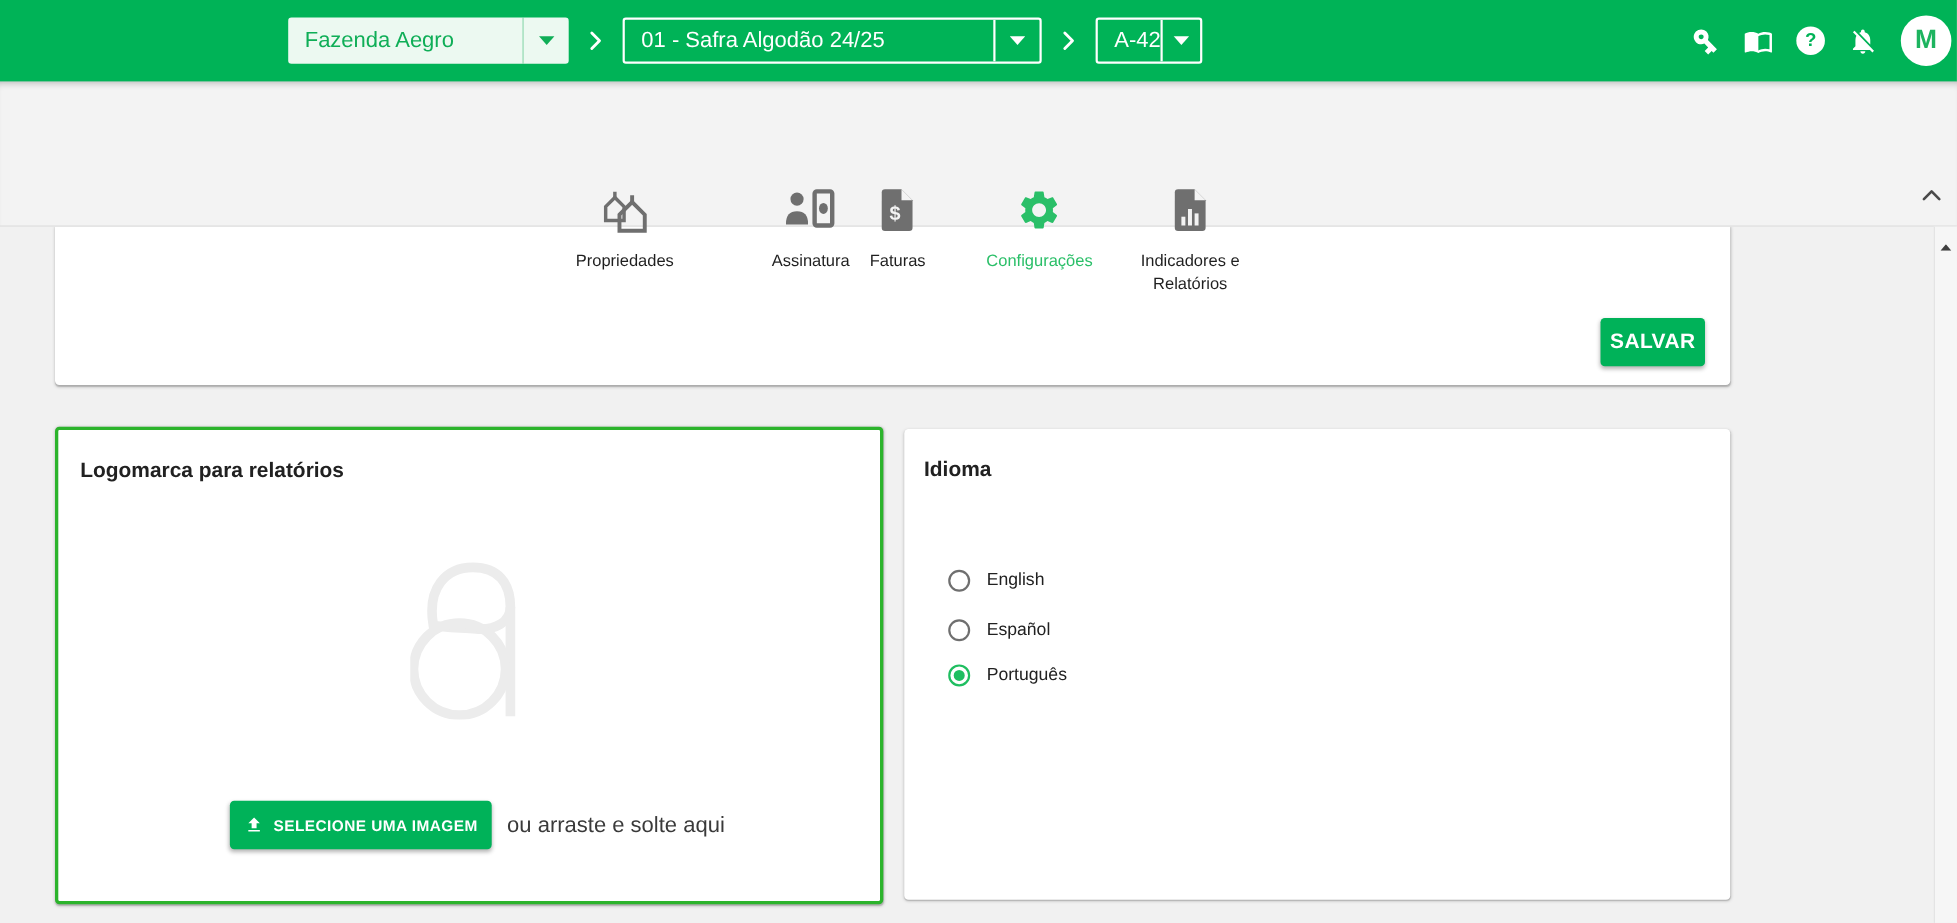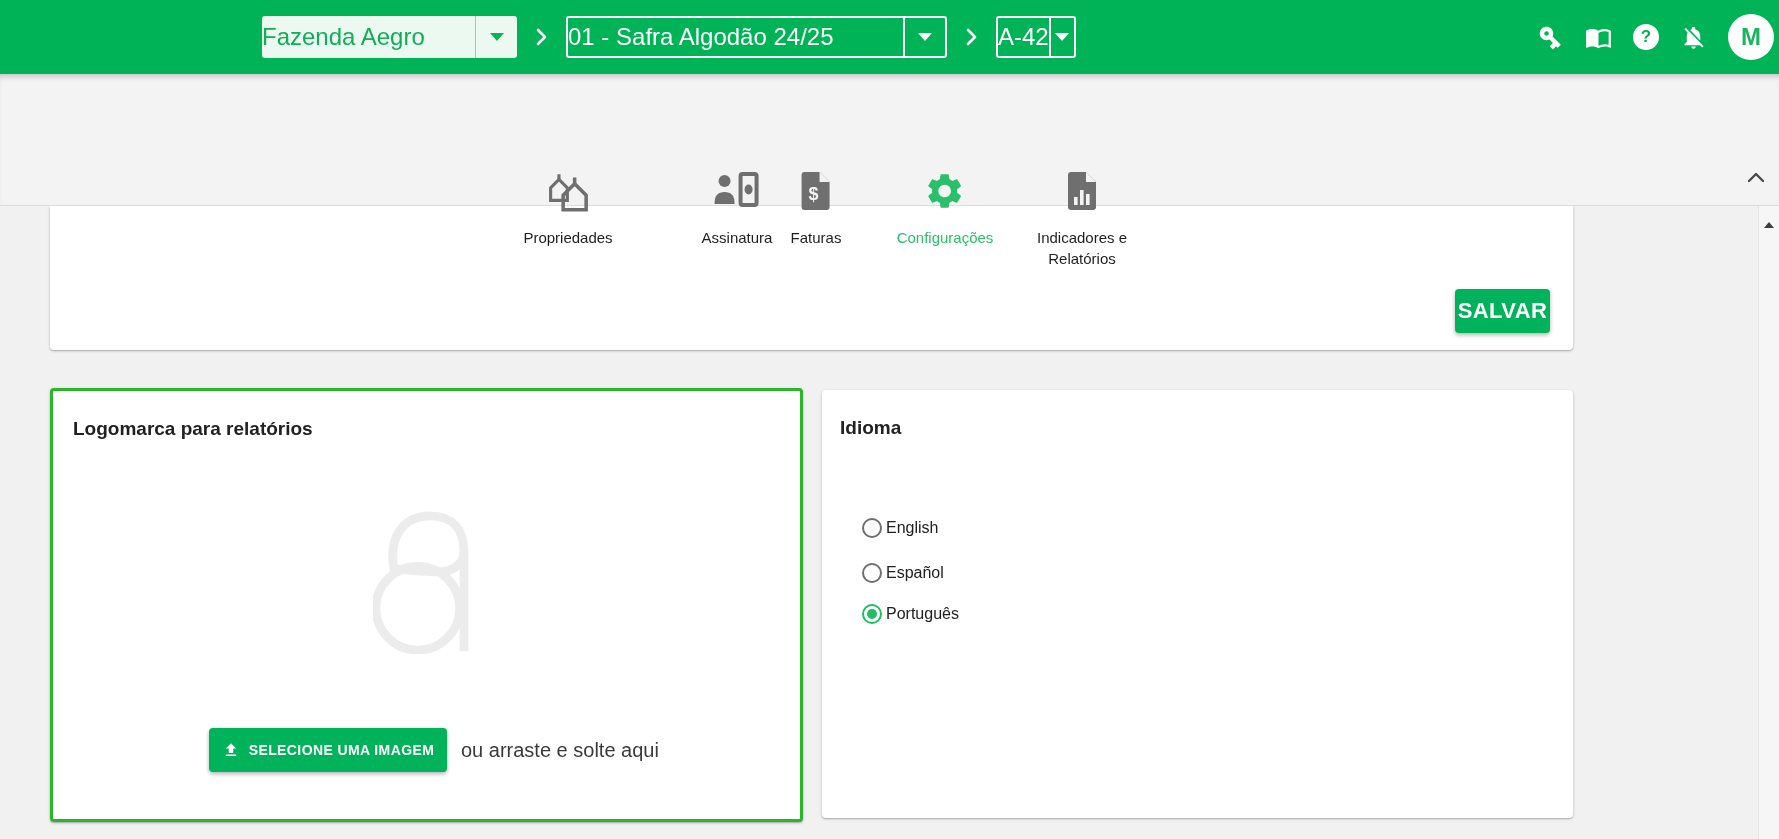--- a/index.html
+++ b/index.html
@@ -7,22 +7,22 @@
   body { font-family:"Liberation Sans", sans-serif; background:#f1f1f1; position:relative; }
   .screen { position:absolute; inset:0; width:1779px; height:839px; }
 
   
   .header { position:absolute; left:0; top:0; width:1779px; height:74px; background:#00b357; z-index:30; }
   .breadcrumb { position:absolute; left:262px; top:16px; height:42px; display:flex; align-items:center; }
   .chip { height:42px; display:flex; align-items:stretch; border-radius:3px; overflow:hidden; cursor:pointer; }
   .chip-farm { width:255px; background:#ecf9f1; color:#0fae57; }
   .chip-outlined { border:2px solid #ffffff; color:#ffffff; background:transparent; }
   .chip-season { width:381px; }
-  .chip-field { width:80px; }
-  .chip .chip-text { flex:1; display:flex; align-items:center; font-size:24px; white-space:nowrap; }
+  .chip-field { width:97px; }
+  .chip .chip-text { flex:1; display:flex; align-items:center; padding-left:15px; font-size:20px; white-space:nowrap; }
   .chip .chip-caret { width:42px; display:flex; align-items:center; justify-content:center; }
   .chip-farm .chip-caret { border-left:1px solid rgba(15,174,87,.45); }
   .chip-outlined .chip-caret { border-left:2px solid #ffffff; }
   .caret-down { width:0; height:0; border-left:7px solid transparent; border-right:7px solid transparent; border-top:8px solid currentColor; }
   .crumb-sep { margin:0 19px; display:flex; align-items:center; color:#fff; }
   .header-actions { position:absolute; right:5px; top:0; height:74px; display:flex; align-items:center; gap:21px; }
   .hicon { width:27px; height:27px; display:flex; align-items:center; justify-content:center; cursor:pointer; }
   .help-circle { width:26px; height:26px; border-radius:50%; background:#ffffff; color:#00b357; font-weight:bold; font-size:17px; display:flex; align-items:center; justify-content:center; cursor:pointer; }
   .avatar { width:46px; height:46px; border-radius:50%; background:#ffffff; color:#1db45f; font-size:24px; font-weight:bold; display:flex; align-items:center; justify-content:center; cursor:pointer; }
 
@@ -32,32 +32,32 @@
   .nav-icon { height:44px; display:flex; align-items:center; justify-content:center; }
   .nav-label { margin-top:14px; font-size:15px; color:#1f1f1f; text-align:center; line-height:21px; max-width:104px; }
   .nav-item.active .nav-label { color:#2abf68; }
   .nav-collapse { position:absolute; left:1746px; top:96px; width:20px; height:14px; cursor:pointer; display:flex; align-items:center; justify-content:center; }
 
   
   .content { position:absolute; left:0; top:206px; width:1779px; height:633px; background:#f1f1f1; }
   .card { background:#ffffff; box-shadow:0 1px 3px rgba(0,0,0,.22), 0 1px 1px rgba(0,0,0,.12); border-radius:4px; position:absolute; }
   .card-top { left:50px; top:0px; width:1523px; height:144px; border-radius:0 0 4px 4px; }
   .btn-green { background:#00b259; color:#ffffff; border:none; border-radius:4px; font-family:"Liberation Sans",sans-serif; font-weight:bold; box-shadow:0 2px 4px rgba(0,0,0,.3); cursor:pointer; display:flex; align-items:center; justify-content:center; }
-  .btn-save { position:absolute; left:1405px; top:83px; width:95px; height:44px; font-size:22px; letter-spacing:.4px; }
+  .btn-save { position:absolute; left:1405px; top:83px; width:95px; height:44px; font-size:19px; letter-spacing:.4px; }
 
   .card-logo { left:50px; top:182px; width:753px; height:434px; border:3px solid #2cb42c; }
   .card-title { position:absolute; left:20px; top:27px; font-size:19px; font-weight:bold; color:#212121; }
   .logo-placeholder { position:absolute; left:50%; top:117px; transform:translateX(-50%); }
   .upload-row { position:absolute; left:156px; top:337px; height:44px; display:flex; align-items:center; gap:14px; }
   .btn-upload { width:238px; height:44px; font-size:14px; letter-spacing:.4px; gap:9px; }
   .drop-hint { font-size:20px; color:#3a3a3a; white-space:nowrap; }
 
   .card-lang { left:822px; top:184px; width:751px; height:428px; }
   .card-lang .card-title { left:18px; }
-  .radio-row { position:absolute; left:40px; height:20px; display:flex; align-items:center; gap:4px; cursor:pointer; }
+  .radio-row { position:absolute; left:40px; height:20px; display:flex; align-items:center; gap:15px; cursor:pointer; }
   .radio { width:20px; height:20px; border-radius:50%; border:2px solid #6f6f6f; position:relative; flex:0 0 auto; }
   .radio.selected { border-color:#1fbe60; }
   .radio.selected::after { content:""; position:absolute; left:3px; top:3px; width:10px; height:10px; border-radius:50%; background:#1fbe60; }
   .radio-label { font-size:16px; color:#212121; }
 
   
   .scrollbar { position:absolute; left:1758px; top:206px; width:21px; height:633px; background:#f6f6f6; border-left:1px solid #e3e3e3; z-index:25; }
   .scroll-up { position:absolute; left:0; top:10px; width:20px; height:18px; display:flex; align-items:center; justify-content:center; cursor:pointer; }
 </style>
 </head>

